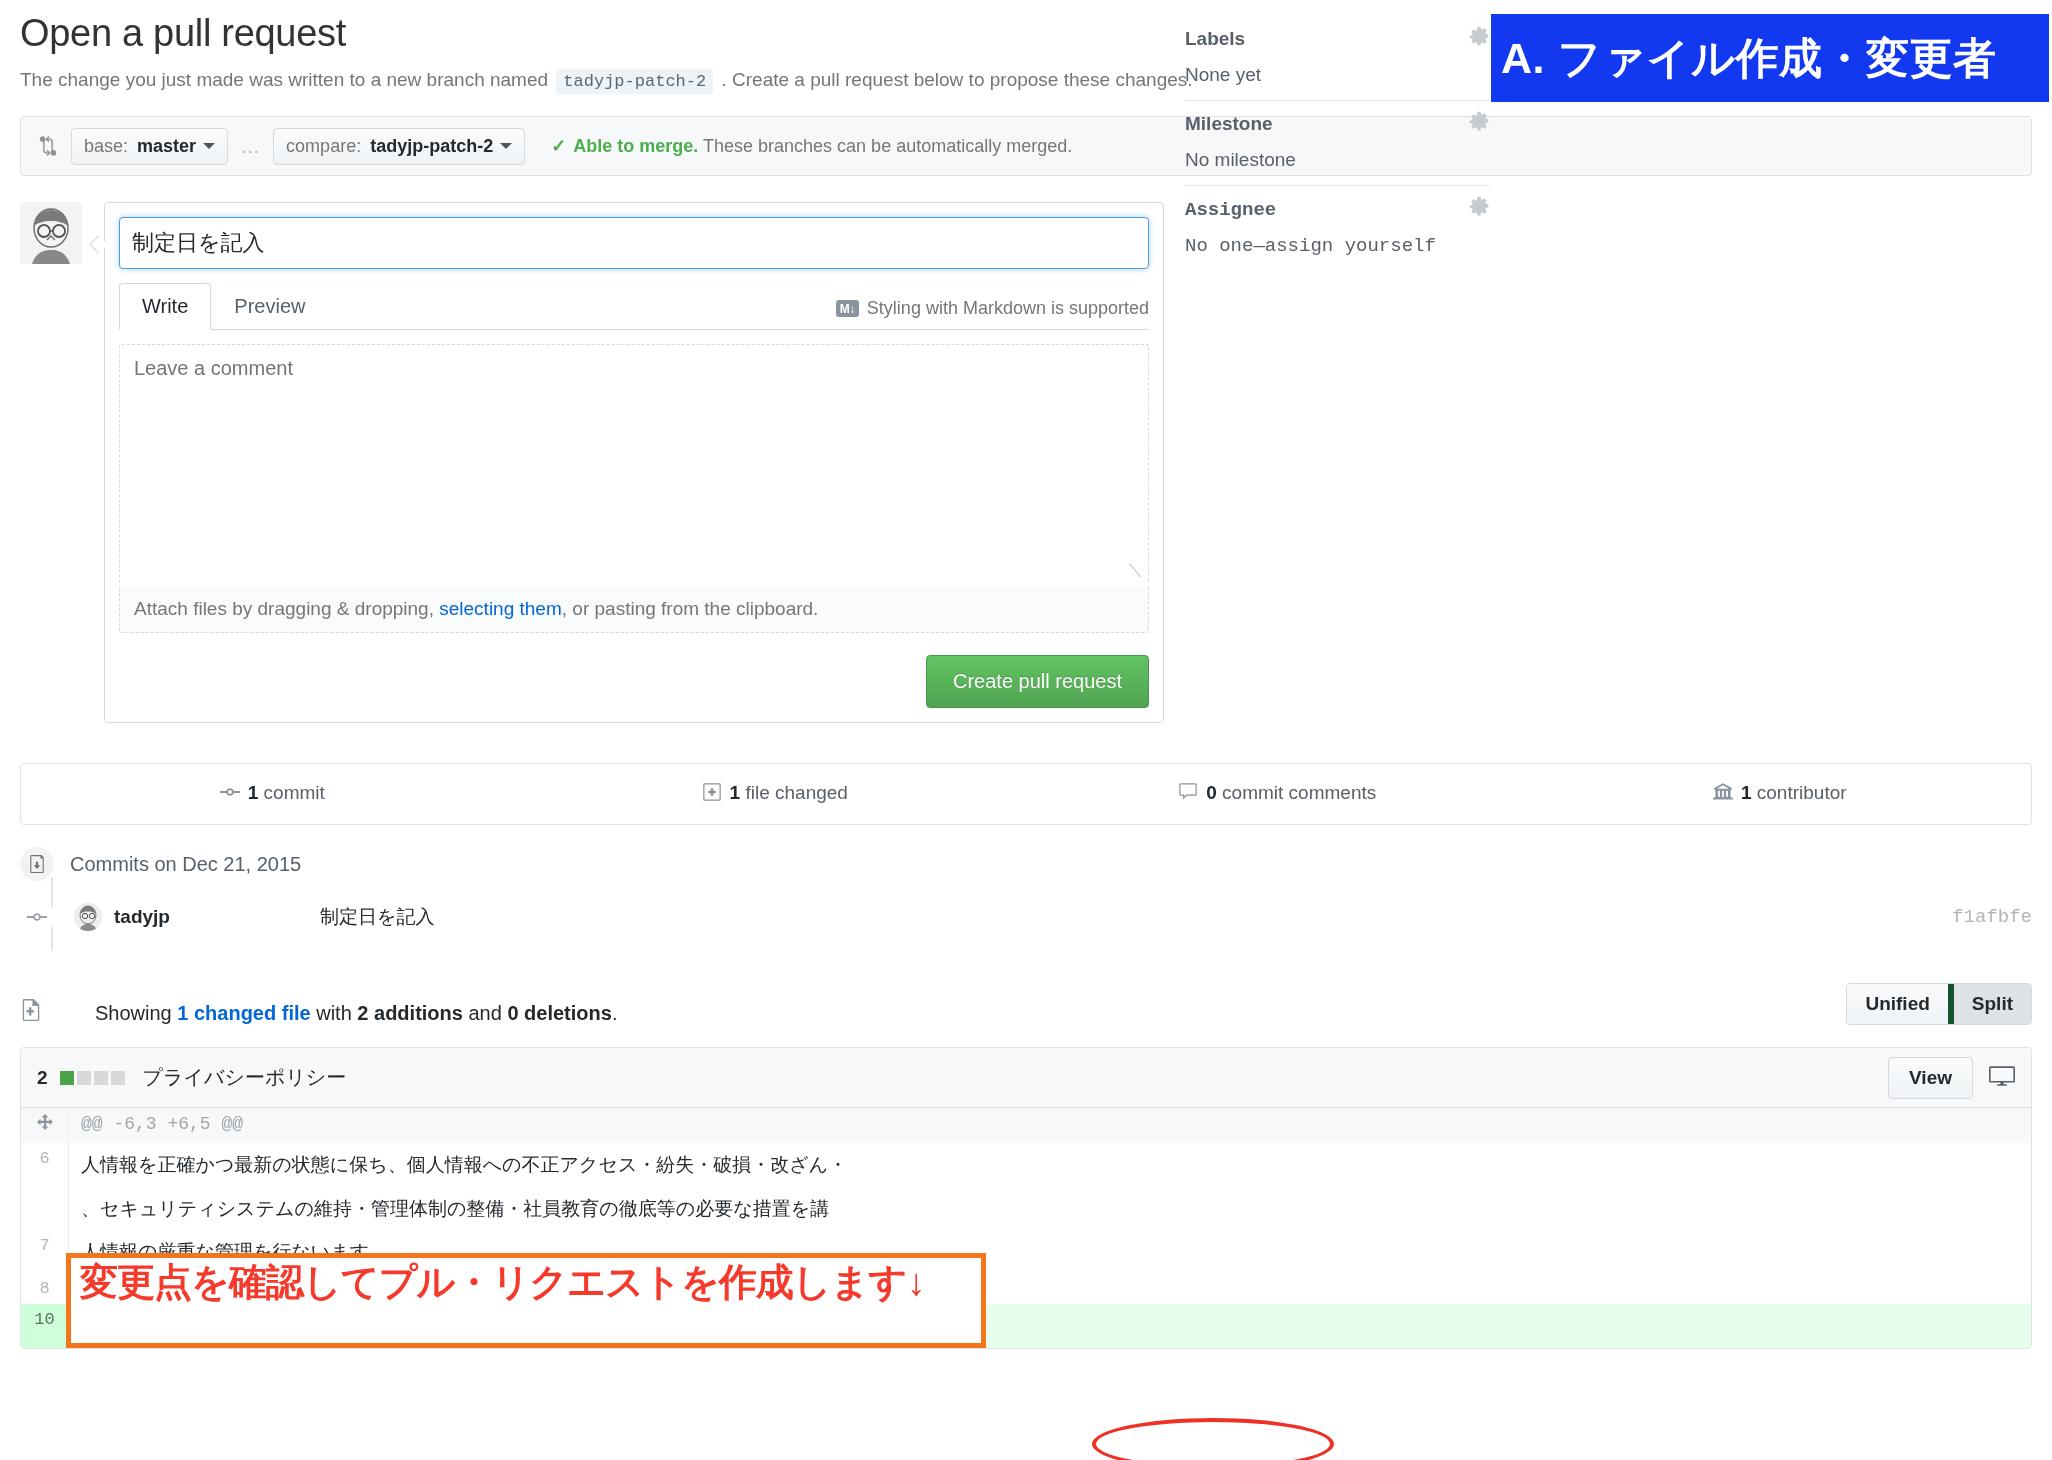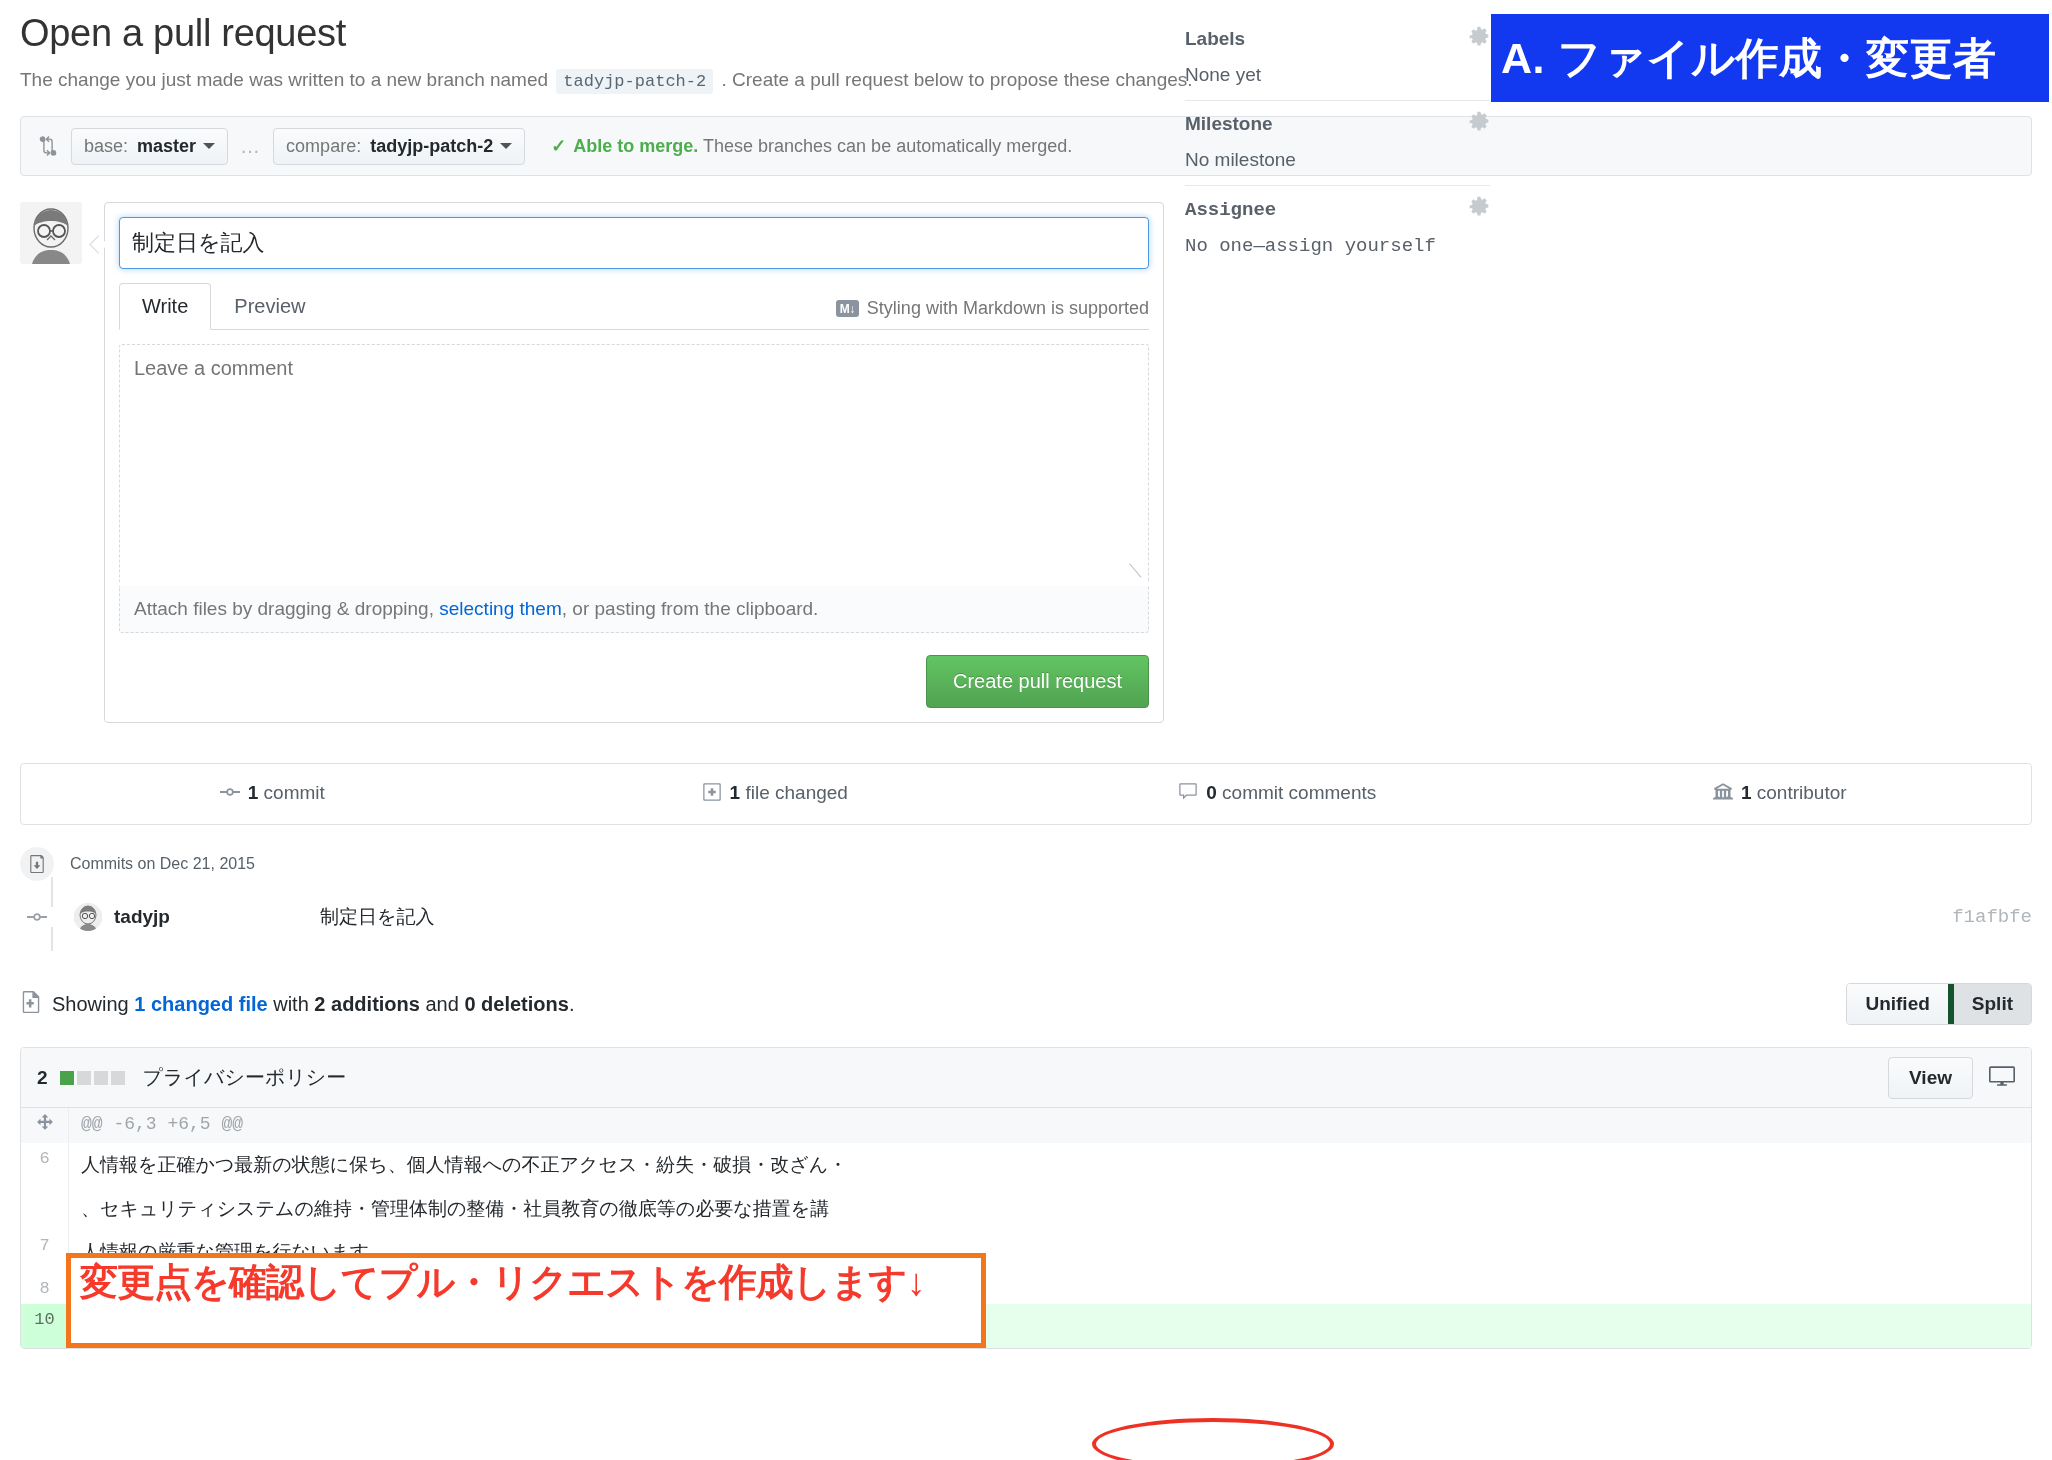--- a/index.html
+++ b/index.html
@@ -143,37 +143,37 @@
   .stat .ic { color:#8b949e; margin-right:8px; vertical-align:-3px; display:inline-block; }
 
   
   .commits { margin:22px 20px 0 20px; position:relative; }
   .timeline-line { position:absolute; left:31px; top:30px; bottom:-20px; width:2px; background:#e1e4e8; }
   .commit-day { display:flex; align-items:center; gap:16px; position:relative; z-index:2; }
   .day-badge {
     width:34px;height:34px;border-radius:50%; background:#f1f2f3;
     display:flex; align-items:center; justify-content:center; color:#767676;
   }
-  .day-text { font-size:16px; color:#586069; }
+  .day-text { font-size:20px; color:#586069; }
   .commit-row { display:flex; align-items:center; margin-top:22px; position:relative; z-index:2; }
   .node {
     width:34px; display:flex; justify-content:center; color:#9aa0a6; font-size:20px;
     background:#fff;
   }
   .c-avatar { width:28px;height:28px;border-radius:50%; overflow:hidden; margin-left:20px; flex:none; background:#e8e8e8;}
   .c-user { font-size:19px; font-weight:bold; color:#24292e; margin-left:12px; }
   .c-msg { font-size:19px; color:#24292e; margin-left:150px; }
   .c-sha {
     margin-left:auto; font-family:"Liberation Mono", monospace;
     font-size:19px; color:#b1b6ba;
   }
 
   
   .showing {
-    margin:52px 20px 0 20px; display:flex; align-items:center;
+    margin:52px 20px 0 20px; display:flex; align-items:flex-end;gap:43px;
   }
   .showing-txt { font-size:20px; color:#24292e; }
   .showing-txt b { font-weight:bold; }
   .showing-txt a { color:#0366d6; text-decoration:none; font-weight:bold; }
   .show-ic { color:#8b949e; margin-right:10px; vertical-align:-4px; display:inline-block;}
   .seg { margin-left:auto; display:flex; border:1px solid #d5d9dd; border-radius:4px; overflow:hidden; }
   .seg div {
     font-size:19px; font-weight:bold; color:#24292e; padding:9px 18px;
     background:linear-gradient(#fafbfc,#eff3f6); cursor:pointer;
   }

